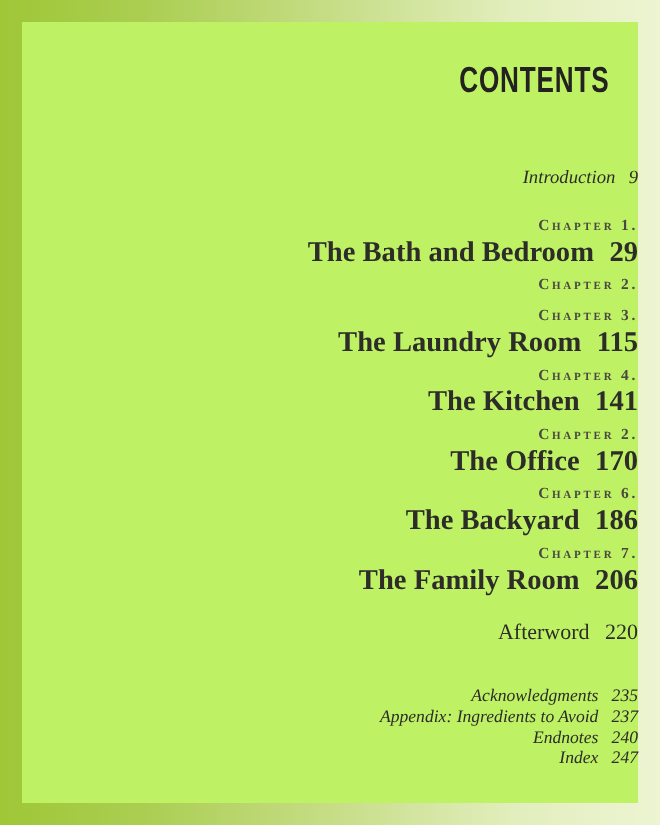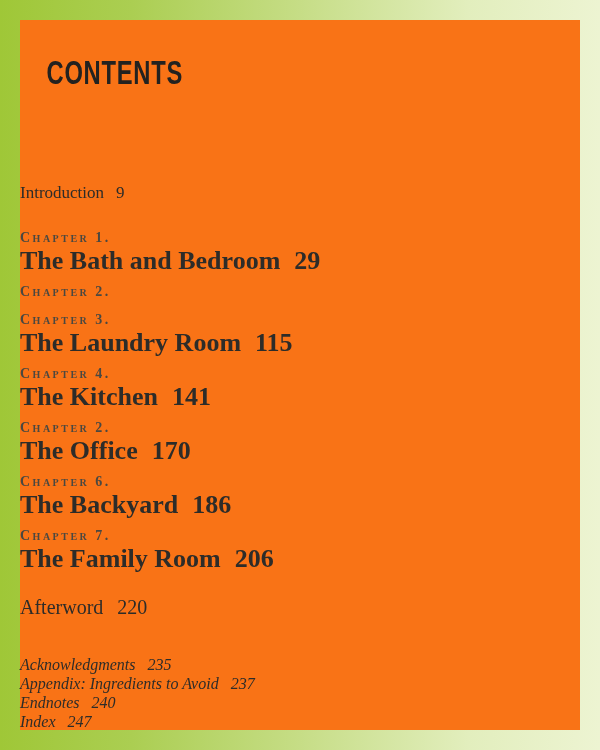--- a/index.html
+++ b/index.html
@@ -10,41 +10,42 @@
     width: 600px;
     height: 750px;
     position: relative;
     background: linear-gradient(90deg, #9fc737 0%, #abce52 22%, #c6dd86 50%, #e2eebd 78%, #edf4d2 100%);
     font-family: "Liberation Serif", serif;
     overflow: hidden;
   }
   .page {
     position: absolute;
     inset: 20px;
-    background: #f97316;
+    background: #bef264;
     color: #2d2c29;
-    text-align: left;
+    text-align: right;
   }
   .toc-title-wrap {
     margin-top: 36px;
     line-height: 1;
   }
   .toc-title {
     display: inline-block;
     font-family: "Liberation Sans", sans-serif;
     font-weight: 700;
     font-size: 33px;
     letter-spacing: 1px;
     transform: scaleX(0.72);
     transform-origin: center;
     color: #232220;
     white-space: nowrap;
   }
   .intro-line {
-    margin-top: 94px;
+    margin-top: 62px;
+    font-style: italic;
     font-size: 17px;
     line-height: 20px;
   }
   .chapters {
     margin-top: 28px;
   }
   .chapter-entry {
     margin-bottom: 14px;
     font-weight: bold;
   }

